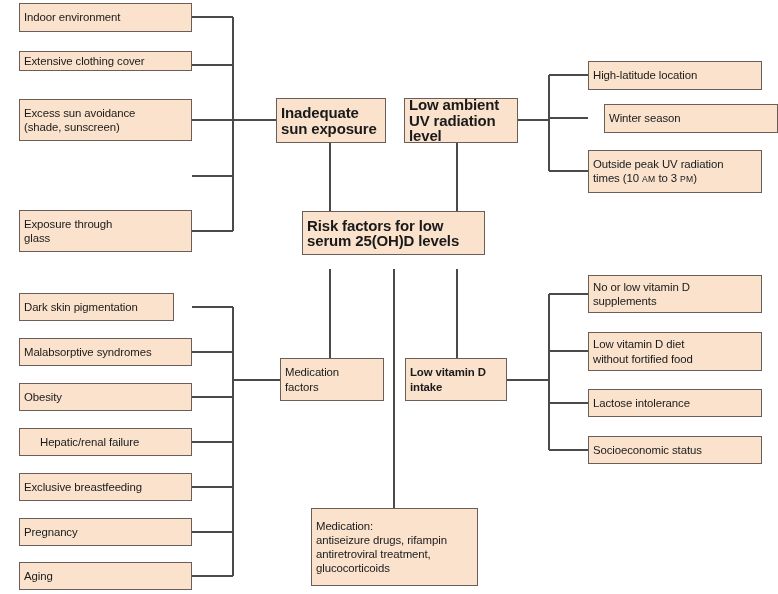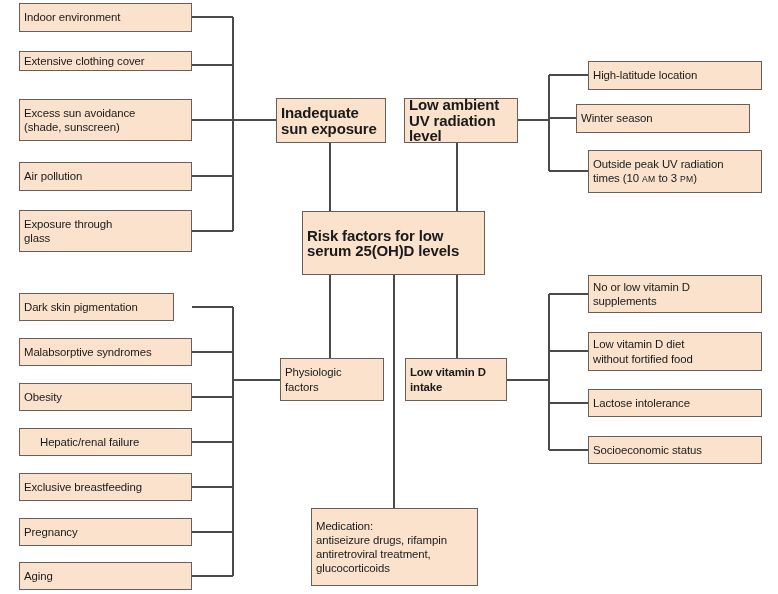--- a/index.html
+++ b/index.html
@@ -94,23 +94,20 @@
     <span class="txt">Extensive clothing cover</span>
   </div>
 
   <div class="node" style="left:19px;top:99px;width:173px;height:42px;">
     <span class="txt">
       <span>Excess sun avoidance</span><br>
       <span>(shade, sunscreen)</span>
     </span>
   </div>
 
-  <div class="node" style="left:19px;top:162px;width:173px;height:29px;">
-    <span class="txt">Air pollution</span>
-  </div>
 
   <div class="node" style="left:19px;top:210px;width:173px;height:42px;">
     <span class="txt">
       <span>Exposure through</span><br>
       <span>glass</span>
     </span>
   </div>
 
   <div class="node bold" style="left:276px;top:98px;width:110px;height:45px;">
     <span class="txt">
@@ -123,32 +120,32 @@
     <span class="txt">
       <span>Low ambient</span><br>
       <span>UV radiation level</span>
     </span>
   </div>
 
   <div class="node" style="left:588px;top:61px;width:174px;height:29px;">
     <span class="txt">High-latitude location</span>
   </div>
 
-  <div class="node" style="left:576px;top:104px;width:174px;height:29px;">
+  <div class="node" style="left:604px;top:104px;width:174px;height:29px;">
     <span class="txt">Winter season</span>
   </div>
 
   <div class="node" style="left:588px;top:150px;width:174px;height:43px;">
     <span class="txt">
       <span>Outside peak UV radiation</span><br>
       <span><span>times (10 </span><span class="smallcaps">AM</span><span> to 3 </span><span class="smallcaps">PM</span><span>)</span></span>
     </span>
   </div>
 
-  <div class="node bold" style="left:302px;top:211px;width:183px;height:64px;">
+  <div class="node bold" style="left:302px;top:211px;width:183px;height:44px;">
     <span class="txt">
       <span>Risk factors for low</span><br>
       <span>serum 25(OH)D levels</span>
     </span>
   </div>
 
   <div class="node" style="left:19px;top:293px;width:155px;height:28px;">
     <span class="txt">Dark skin pigmentation</span>
   </div>
 
@@ -171,21 +168,21 @@
   <div class="node" style="left:19px;top:518px;width:173px;height:28px;">
     <span class="txt">Pregnancy</span>
   </div>
 
   <div class="node" style="left:19px;top:562px;width:173px;height:28px;">
     <span class="txt">Aging</span>
   </div>
 
   <div class="node" style="left:280px;top:358px;width:104px;height:43px;">
     <span class="txt">
-      <span>Physiologic</span><br>
+      <span>Medication</span><br>
       <span>factors</span>
     </span>
   </div>
 
   <div class="node" style="left:405px;top:358px;width:102px;height:43px;font-weight:bold;">
     <span class="txt">
       <span>Low vitamin D</span><br>
       <span>intake</span>
     </span>
   </div>

